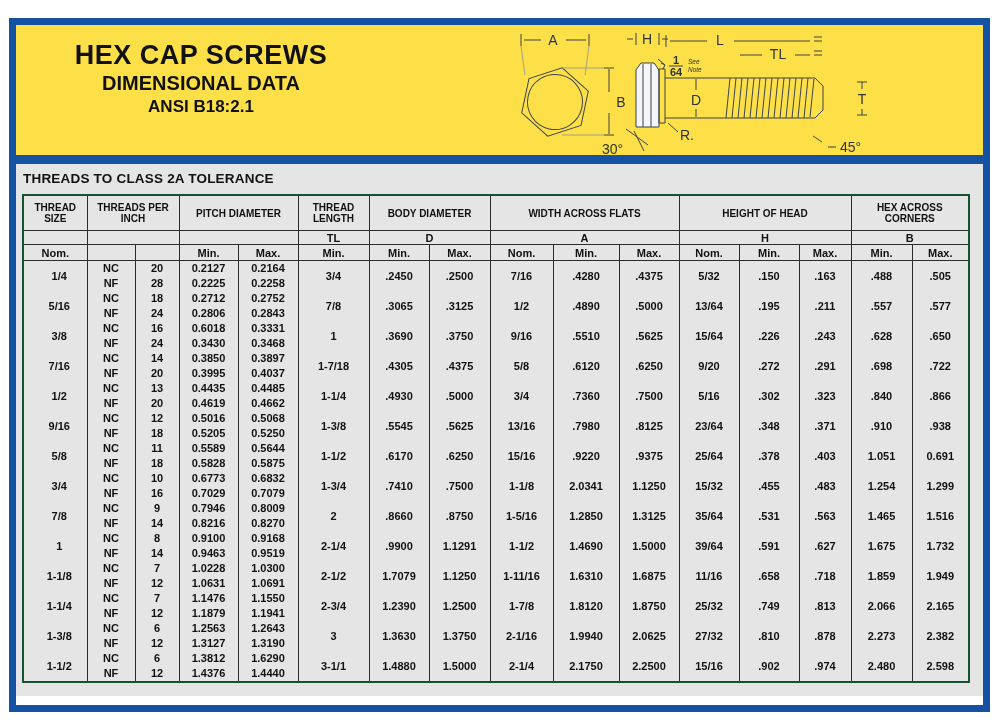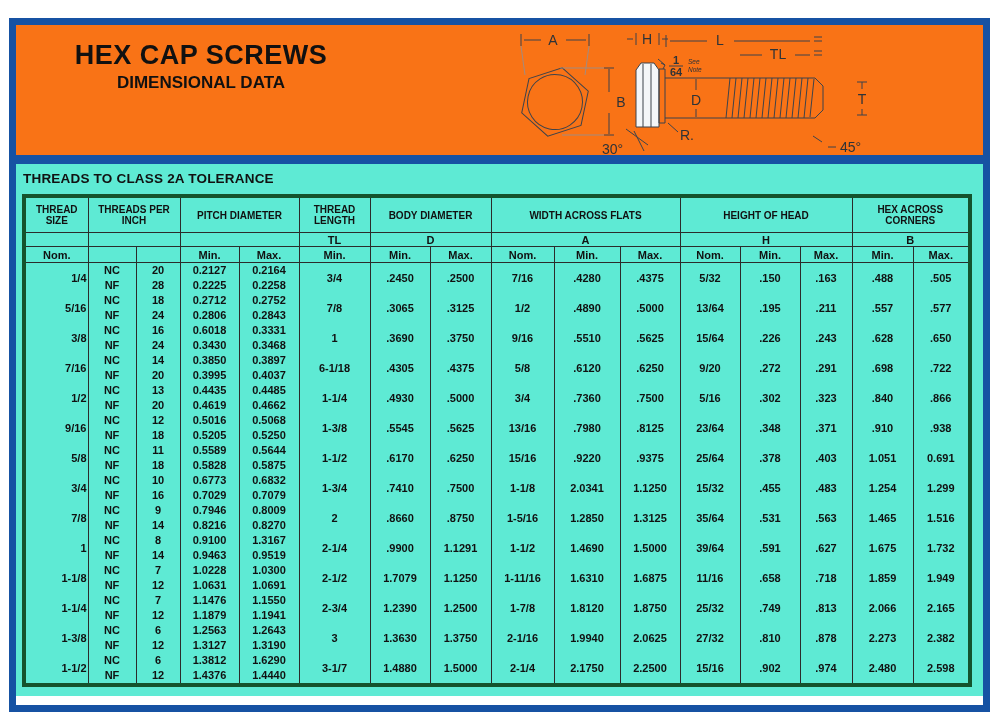--- a/index.html
+++ b/index.html
@@ -1,59 +1,60 @@
 <!DOCTYPE html>
 <html><head>
 <meta charset="utf-8">
 <style>
   html,body{margin:0;padding:0;background:#ffffff;}
   body{width:1000px;height:727px;position:relative;font-family:"Liberation Sans",sans-serif;color:#111;}
   .frame{position:absolute;left:9px;top:18px;width:967px;height:680px;border:7px solid #1652a3;background:#fff;}
-  .top-panel{position:relative;width:100%;height:130px;background:#f97316;overflow:hidden;}
+  .top-panel{position:relative;width:100%;height:130px;background:#fde047;overflow:hidden;}
   .divider{width:100%;height:9px;background:#1652a3;}
-  .table-panel{position:relative;width:100%;height:532px;background:#5eead4;overflow:hidden;}
+  .table-panel{position:relative;width:100%;height:532px;background:#e5e5e5;overflow:hidden;}
 
   .title-block{position:absolute;left:30px;top:14px;width:310px;text-align:center;}
   .title-line1{font-size:27px;font-weight:bold;letter-spacing:.5px;line-height:32px;}
-  .title-line2{font-size:17px;font-weight:bold;line-height:24px;}
+  .title-line2{font-size:20px;font-weight:bold;line-height:24px;}
   .title-line3{font-size:17px;font-weight:bold;line-height:23px;}
 
   .diagram{position:absolute;left:494px;top:0px;}
   .diagram path,.diagram line,.diagram polygon,.diagram circle{fill:none;stroke:#3d434b;stroke-width:1;}
   .diagram .ext{stroke:#8a929c;stroke-width:.8;}
   .diagram text{fill:#2e3338;font-family:"Liberation Sans",sans-serif;font-size:14px;}
   .diagram text.mid{text-anchor:middle;}
   .diagram text.frac{font-size:11px;font-weight:bold;}
   .diagram text.tiny{font-size:6.5px;font-style:italic;}
   .diagram .fill-head{fill:#f4f6f8;}
 
   .table-title{position:absolute;left:7px;top:7px;font-size:13.5px;font-weight:bold;letter-spacing:.2px;}
   table.spec{position:absolute;left:6px;top:30px;border-collapse:collapse;table-layout:fixed;width:946px;
              font-size:11px;font-weight:bold;}
   table.spec th{border:1px solid #2b2b2b;font-weight:bold;text-align:center;padding:0 1px;}
   table.spec thead tr.r1 th{height:34px;font-size:10px;line-height:11px;vertical-align:middle;}
   table.spec thead tr.r2 th{height:13px;font-size:11px;}
   table.spec thead tr.r3 th{height:15px;font-size:11px;margin-left:7px;}
   table.spec td{border-left:1px solid #2b2b2b;border-right:1px solid #2b2b2b;border-top:none;border-bottom:none;
                 text-align:center;height:15px;padding:0 1px;line-height:13px;vertical-align:middle;}
-  table.spec{border:4px solid #14532d;padding-left:13px;}
-  table.spec td.c-size{text-align:right;padding-left:9px;}
+  table.spec{border:2px solid #14532d;padding-left:13px;}
+  table.spec td.c-size{text-align:center;padding-left:9px;}
   col.w1{width:64px}col.w2{width:48px}col.w3{width:44px}col.w4{width:59px}col.w5{width:60px}
   col.w6{width:71px}col.w7{width:60px}col.w8{width:61px}col.w9{width:63px}col.w10{width:66px}
   col.w11{width:60px}col.w12{width:60px}col.w13{width:60px}col.w14{width:52px}col.w15{width:61px}col.w16{width:57px}
 </style>
 </head>
 <body>
 
 <div class="frame">
 
   <div class="top-panel">
     <div class="title-block">
       <div class="title-line1">HEX CAP SCREWS</div>
       <div class="title-line2">DIMENSIONAL DATA</div>
+      <div class="title-line3">ANSI B18:2.1</div>
     </div>
 
     <svg class="diagram" width="470" height="130" viewBox="0 0 470 130">
 
       <g transform="rotate(12 45 77)">
         <polygon points="45,42 75.3,59.5 75.3,94.5 45,112 14.7,94.5 14.7,59.5"></polygon>
         <circle cx="45" cy="77" r="27.5"></circle>
       </g>
 
       <line x1="11" y1="9" x2="11" y2="21"></line>
@@ -271,21 +272,21 @@
             <td>24</td>
             <td>0.3430</td>
             <td>0.3468</td>
           </tr>
           <tr>
             <td rowspan="2" class="c-size">7/16</td>
             <td>NC</td>
             <td>14</td>
             <td>0.3850</td>
             <td>0.3897</td>
-            <td rowspan="2">6-1/18</td>
+            <td rowspan="2">1-7/18</td>
             <td rowspan="2">.4305</td>
             <td rowspan="2">.4375</td>
             <td rowspan="2">5/8</td>
             <td rowspan="2">.6120</td>
             <td rowspan="2">.6250</td>
             <td rowspan="2">9/20</td>
             <td rowspan="2">.272</td>
             <td rowspan="2">.291</td>
             <td rowspan="2">.698</td>
             <td rowspan="2">.722</td>
@@ -414,21 +415,21 @@
             <td>NF</td>
             <td>14</td>
             <td>0.8216</td>
             <td>0.8270</td>
           </tr>
           <tr>
             <td rowspan="2" class="c-size">1</td>
             <td>NC</td>
             <td>8</td>
             <td>0.9100</td>
-            <td>1.3167</td>
+            <td>0.9168</td>
             <td rowspan="2">2-1/4</td>
             <td rowspan="2">.9900</td>
             <td rowspan="2">1.1291</td>
             <td rowspan="2">1-1/2</td>
             <td rowspan="2">1.4690</td>
             <td rowspan="2">1.5000</td>
             <td rowspan="2">39/64</td>
             <td rowspan="2">.591</td>
             <td rowspan="2">.627</td>
             <td rowspan="2">1.675</td>
@@ -511,21 +512,21 @@
             <td>12</td>
             <td>1.3127</td>
             <td>1.3190</td>
           </tr>
           <tr>
             <td rowspan="2" class="c-size">1-1/2</td>
             <td>NC</td>
             <td>6</td>
             <td>1.3812</td>
             <td>1.6290</td>
-            <td rowspan="2">3-1/7</td>
+            <td rowspan="2">3-1/1</td>
             <td rowspan="2">1.4880</td>
             <td rowspan="2">1.5000</td>
             <td rowspan="2">2-1/4</td>
             <td rowspan="2">2.1750</td>
             <td rowspan="2">2.2500</td>
             <td rowspan="2">15/16</td>
             <td rowspan="2">.902</td>
             <td rowspan="2">.974</td>
             <td rowspan="2">2.480</td>
             <td rowspan="2">2.598</td>

